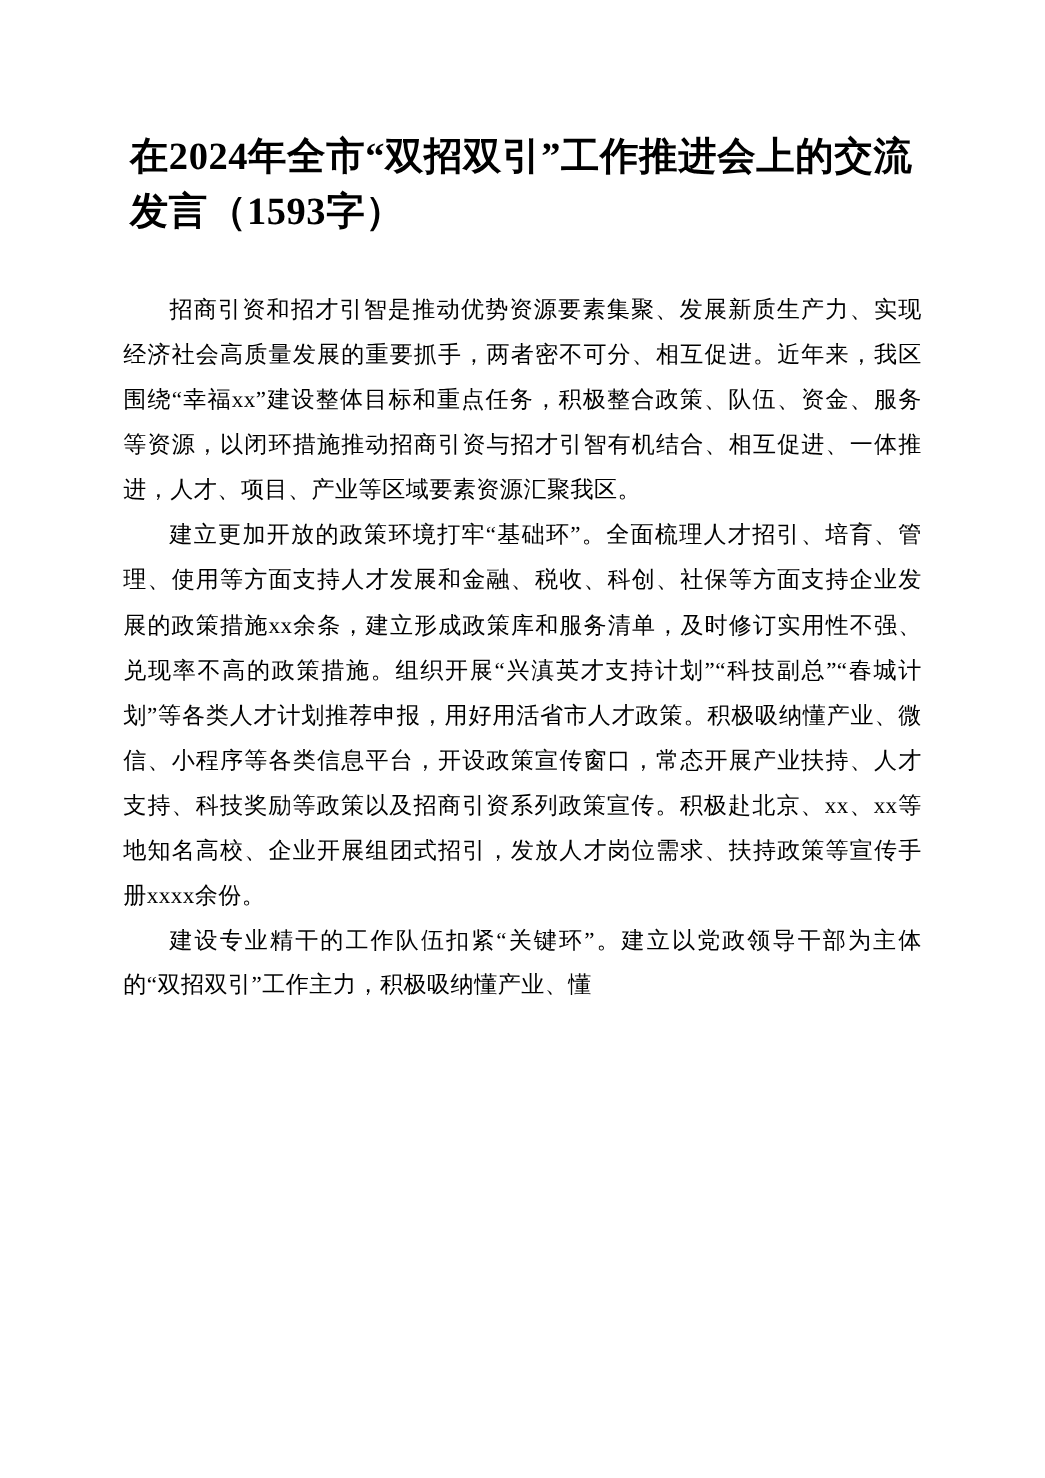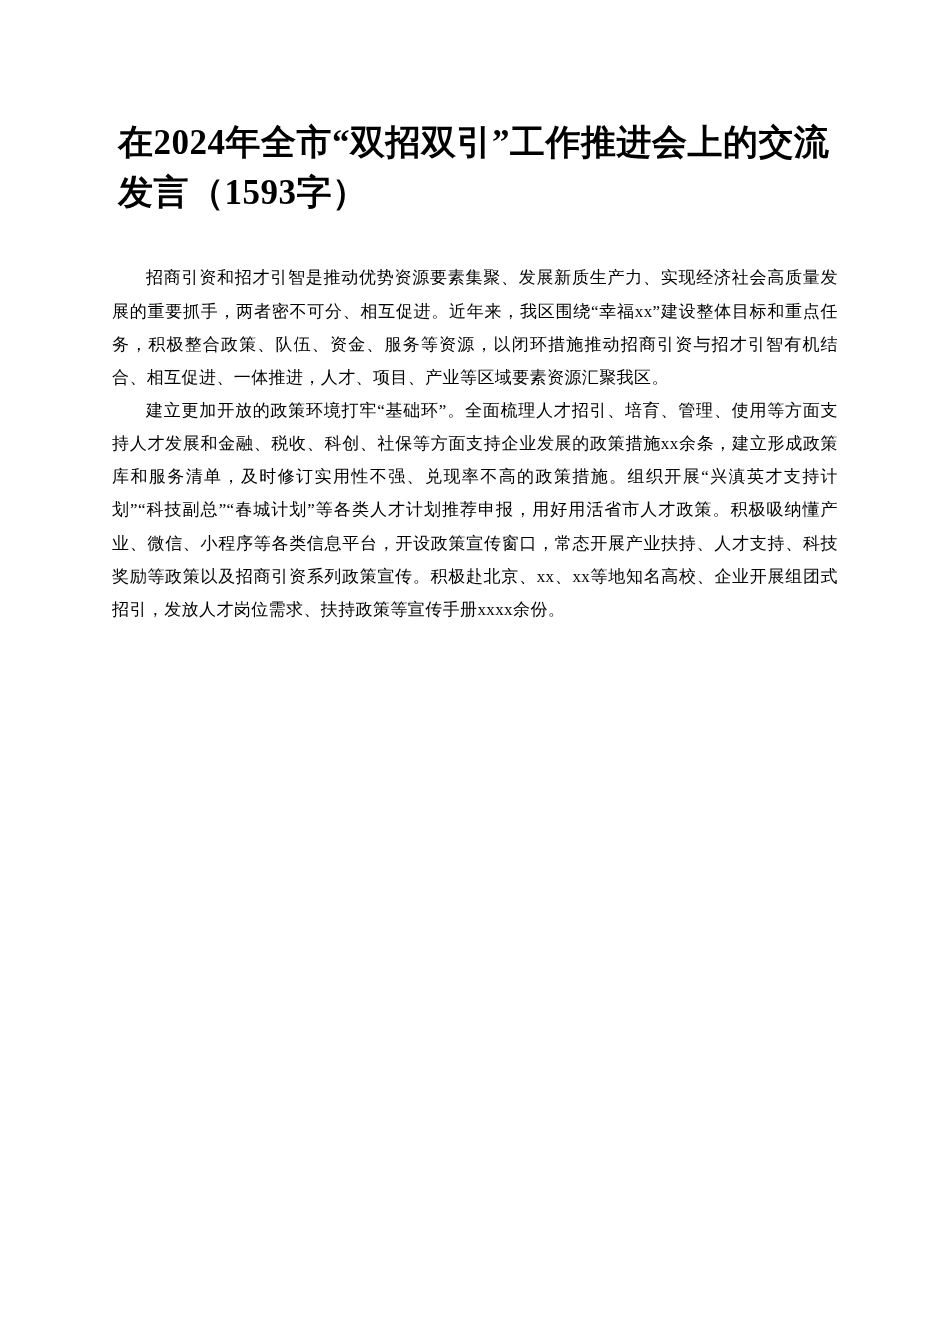--- a/index.html
+++ b/index.html
@@ -33,35 +33,36 @@
   }
   .salutation {
     font-size: 23.5px;
     line-height: 1.95;
     letter-spacing: 0.4px;
     margin: 0;
     text-align: justify;
     text-justify: inter-ideograph;
   }
   .body-para {
-    font-size: 17px;
+    font-size: 21px;
     line-height: 1.95;
     letter-spacing: 0.4px;
     margin: 0;
     text-indent: 2em;
     text-align: justify;
     text-justify: inter-ideograph;
   }
 </style>
 </head>
 <body>
 
 <div class="page">
 
   <h1 class="doc-title">在2024年全市“双招双引”工作推进会上的交流发言（1593字）</h1>
 
 
   <p class="body-para">招商引资和招才引智是推动优势资源要素集聚、发展新质生产力、实现经济社会高质量发展的重要抓手，两者密不可分、相互促进。近年来，我区围绕“幸福xx”建设整体目标和重点任务，积极整合政策、队伍、资金、服务等资源，以闭环措施推动招商引资与招才引智有机结合、相互促进、一体推进，人才、项目、产业等区域要素资源汇聚我区。</p>
 
   <p class="body-para">建立更加开放的政策环境打牢“基础环”。全面梳理人才招引、培育、管理、使用等方面支持人才发展和金融、税收、科创、社保等方面支持企业发展的政策措施xx余条，建立形成政策库和服务清单，及时修订实用性不强、兑现率不高的政策措施。组织开展“兴滇英才支持计划”“科技副总”“春城计划”等各类人才计划推荐申报，用好用活省市人才政策。积极吸纳懂产业、微信、小程序等各类信息平台，开设政策宣传窗口，常态开展产业扶持、人才支持、科技奖励等政策以及招商引资系列政策宣传。积极赴北京、xx、xx等地知名高校、企业开展组团式招引，发放人才岗位需求、扶持政策等宣传手册xxxx余份。</p>
 
+  <p class="body-para">建设专业精干的工作队伍扣紧“关键环”。建立以党政领导干部为主体的“双招双引”工作主力，积极吸纳懂产业、懂</p>
 
 </div>
 
 </body></html>

